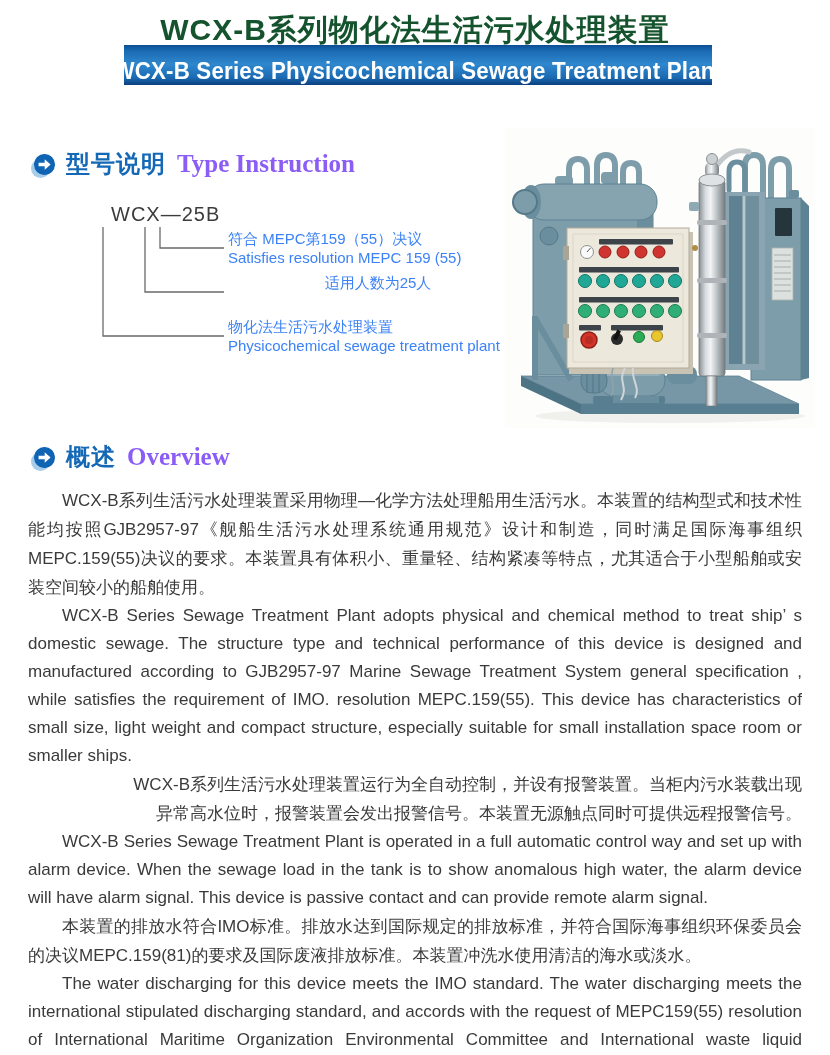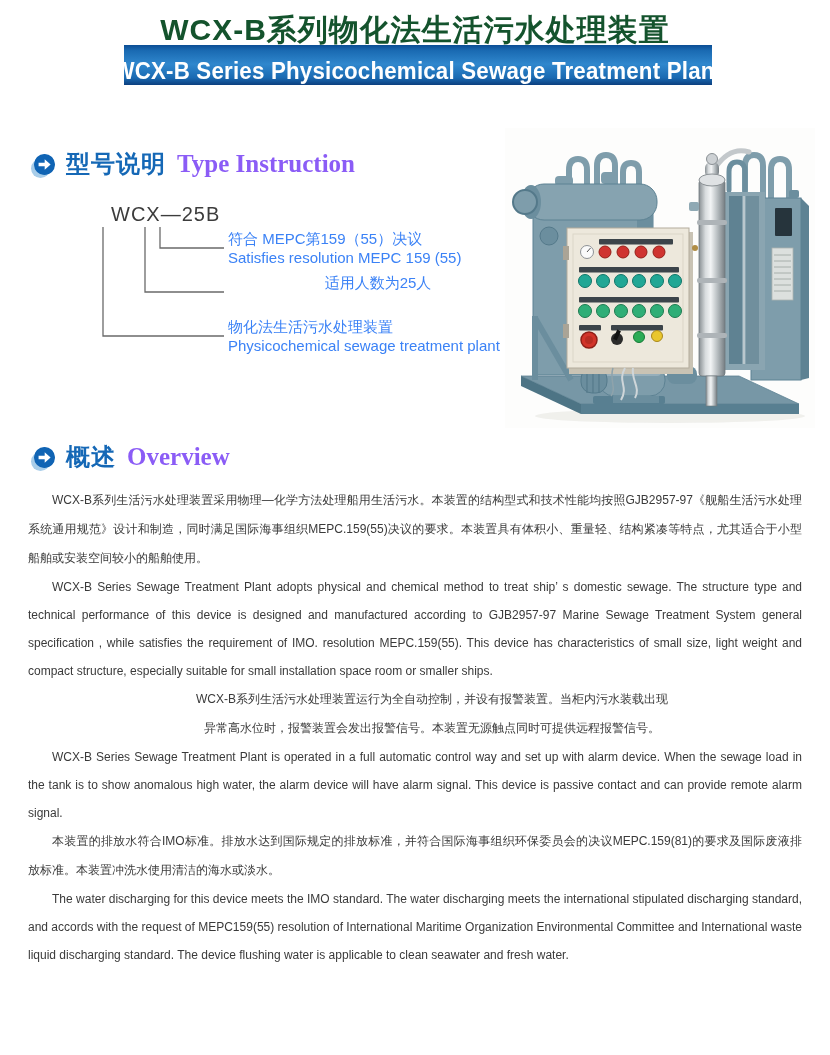--- a/index.html
+++ b/index.html
@@ -43,25 +43,25 @@
   .dlines{position:absolute;top:0;left:0;}
   .callout{position:absolute;left:200px;width:300px;}
   .callout .co-cn,.callout .co-en{
     font-size:15px;line-height:19px;color:#3b82f6;white-space:nowrap;
   }
   .co0{top:26px;} .co1{top:70px;text-align:center;} .co2{top:114px;}
   
   .photo{position:absolute;top:128px;left:505px;width:310px;height:300px;}
   
   .paras{position:absolute;top:486px;left:28px;width:774px;color:#3a3a3a;}
-  .paras p{margin:0;font-size:12px;}
+  .paras p{margin:0;font-size:17px;}
   .paras p.cn{line-height:29px;text-indent:2em;text-align:justify;}
   .paras p.en{line-height:28px;text-indent:2em;text-align:justify;}
   .paras p.block{
-    text-indent:0;padding-left:34px;text-align:center;
+    text-indent:0;padding-left:34px;text-align:right;
     white-space:pre-line;
   }
 </style>
 </head>
 <body>
 
 <div class="page">
 
   <h1 class="page-title">WCX-B系列物化法生活污水处理装置</h1>
 

